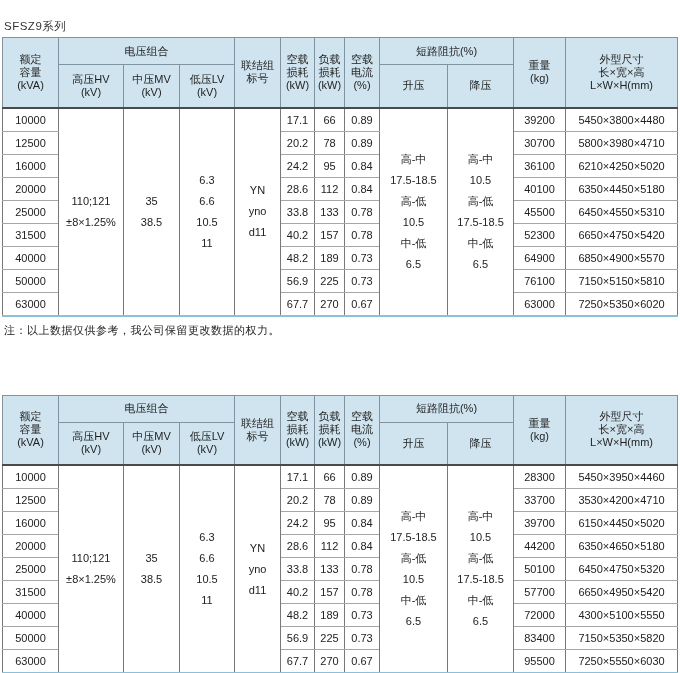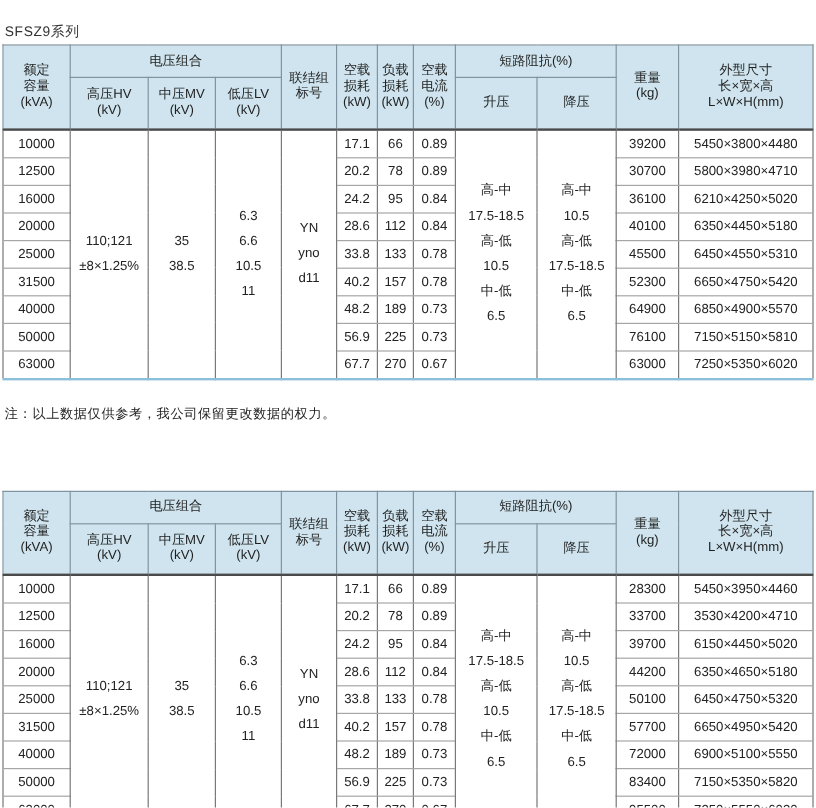--- a/index.html
+++ b/index.html
@@ -12,21 +12,21 @@
   thead th{background:#cfe4ee;font-weight:normal;border:1px solid #8093a0;
            padding:0;line-height:13px;font-size:11px;color:#1f1f1f;}
   thead tr.h1{height:27px;}
   thead tr.h2{height:43px;}
   tbody td{border-left:1px solid #787878;border-right:1px solid #787878;
            border-top:1px solid #a6a6a6;border-bottom:1px solid #a6a6a6;
            text-align:center;height:22px;padding:0;background:#ffffff;color:#222;}
   tbody tr:first-child td{border-top:2px solid #4a4a4a;}
   td.merged{vertical-align:middle;}
   td.merged div{line-height:21px;}
-  .note{font-size:11px;color:#222;margin:20px 0 0 2px;letter-spacing:0.5px;}
+  .note{font-size:11px;color:#222;margin:6px 0 0 2px;letter-spacing:0.5px;}
   section.second{margin-top:57px;}
 </style>
 </head>
 <body>
 
 <div class="sheet">
 
   <section>
     <div class="tbl-title">SFSZ9系列</div>
     <table>
@@ -366,21 +366,21 @@
             <td>0.78</td>
             <td>57700</td>
             <td>6650×4950×5420</td>
           </tr>
           <tr>
             <td>40000</td>
             <td>48.2</td>
             <td>189</td>
             <td>0.73</td>
             <td>72000</td>
-            <td>6900×5100×5550</td>
+            <td>4300×5100×5550</td>
           </tr>
           <tr>
             <td>50000</td>
             <td>56.9</td>
             <td>225</td>
             <td>0.73</td>
             <td>83400</td>
             <td>7150×5350×5820</td>
           </tr>
           <tr>

